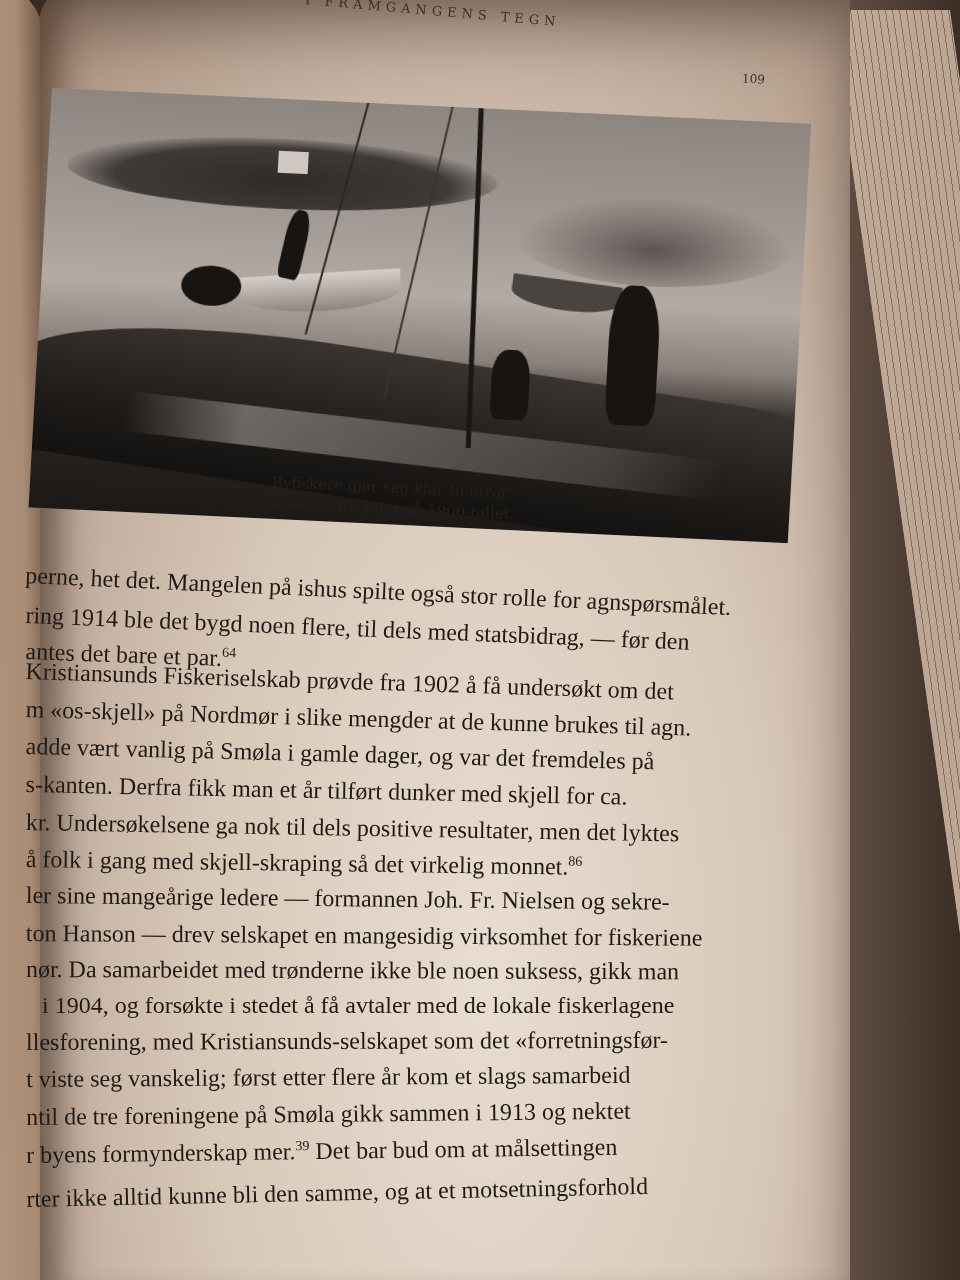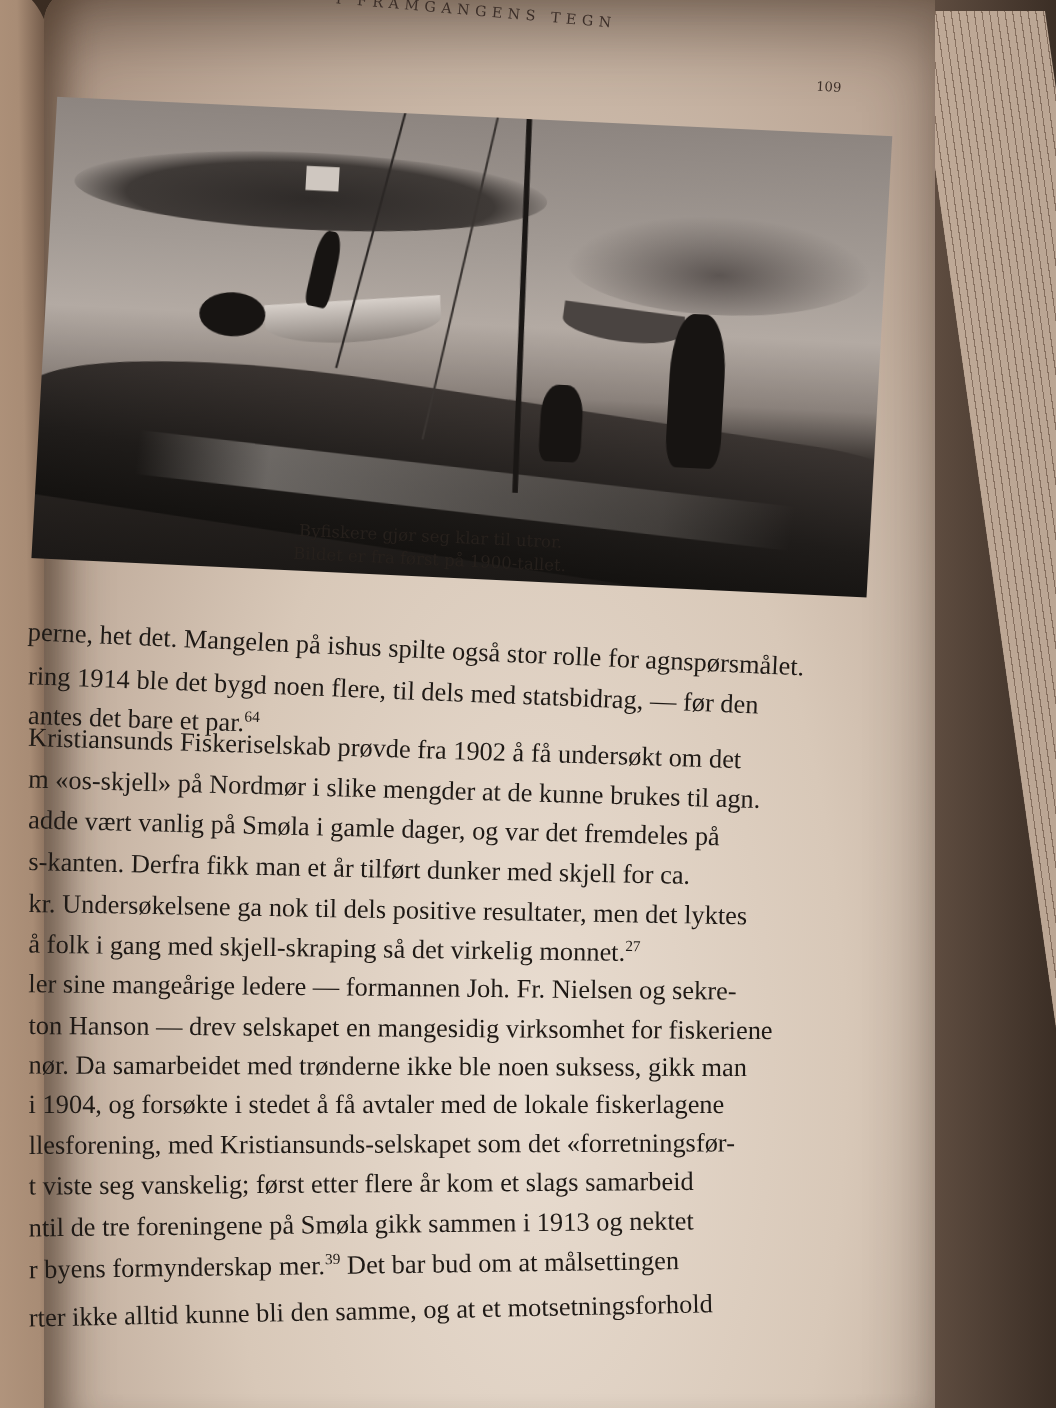--- a/index.html
+++ b/index.html
@@ -236,25 +236,25 @@
 
     <div class="body-text">
       <div class="line" style="left:0px; top:572px; transform: rotate(2.6deg);"><span>perne, het det. Mangelen på ishus spilte også stor rolle for agnspørsmålet.</span></div>
       <div class="line" style="left:0px; top:612px; transform: rotate(2.3deg);"><span>ring 1914 ble det bygd noen flere, til dels med statsbidrag, — før den</span></div>
       <div class="line" style="left:0px; top:648px; transform: rotate(2.0deg);"><span>antes det bare et par.</span><sup>64</sup></div>
       <div class="line" style="left:0px; top:668px; transform: rotate(1.8deg);"><span>Kristiansunds Fiskeriselskab prøvde fra 1902 å få undersøkt om det</span></div>
       <div class="line" style="left:0px; top:706px; transform: rotate(1.6deg);"><span>m «os-skjell» på Nordmør i slike mengder at de kunne brukes til agn.</span></div>
       <div class="line" style="left:0px; top:743px; transform: rotate(1.4deg);"><span>adde vært vanlig på Smøla i gamle dager, og var det fremdeles på</span></div>
       <div class="line" style="left:0px; top:781px; transform: rotate(1.2deg);"><span>s-kanten. Derfra fikk man et år tilført dunker med skjell for ca.</span></div>
       <div class="line" style="left:0px; top:819px; transform: rotate(1.0deg);"><span>kr. Undersøkelsene ga nok til dels positive resultater, men det lyktes</span></div>
-      <div class="line" style="left:0px; top:856px; transform: rotate(0.8deg);"><span>å folk i gang med skjell-skraping så det virkelig monnet.</span><sup>27</sup></div>
+      <div class="line" style="left:0px; top:856px; transform: rotate(0.8deg);"><span>å folk i gang med skjell-skraping så det virkelig monnet.</span><sup>86</sup></div>
       <div class="line" style="left:0px; top:892px; transform: rotate(0.6deg);"><span>ler sine mangeårige ledere — formannen Joh. Fr. Nielsen og sekre-</span></div>
       <div class="line" style="left:0px; top:930px; transform: rotate(0.4deg);"><span>ton Hanson — drev selskapet en mangesidig virksomhet for fiskeriene</span></div>
       <div class="line" style="left:0px; top:966px; transform: rotate(0.2deg);"><span>nør. Da samarbeidet med trønderne ikke ble noen suksess, gikk man</span></div>
-      <div class="line" style="left:0px; top:1002px; transform: rotate(0deg);"><span>i 1904, og forsøkte i stedet å få avtaler med de lokale fiskerlagene</span></div>
+      <div class="line" style="left:16px; top:1002px; transform: rotate(0deg);"><span>i 1904, og forsøkte i stedet å få avtaler med de lokale fiskerlagene</span></div>
       <div class="line" style="left:0px; top:1039px; transform: rotate(-0.2deg);"><span>llesforening, med Kristiansunds-selskapet som det «forretningsfør-</span></div>
       <div class="line" style="left:0px; top:1076px; transform: rotate(-0.4deg);"><span>t viste seg vanskelig; først etter flere år kom et slags samarbeid</span></div>
       <div class="line" style="left:0px; top:1114px; transform: rotate(-0.6deg);"><span>ntil de tre foreningene på Smøla gikk sammen i 1913 og nektet</span></div>
       <div class="line" style="left:0px; top:1152px; transform: rotate(-0.8deg);"><span>r byens formynderskap mer.</span><sup>39</sup><span> Det bar bud om at målsettingen</span></div>
       <div class="line" style="left:0px; top:1196px; transform: rotate(-1.2deg);"><span>rter ikke alltid kunne bli den samme, og at et motsetningsforhold</span></div>
     </div>
   </div>
 </div>
 
 </body></html>

